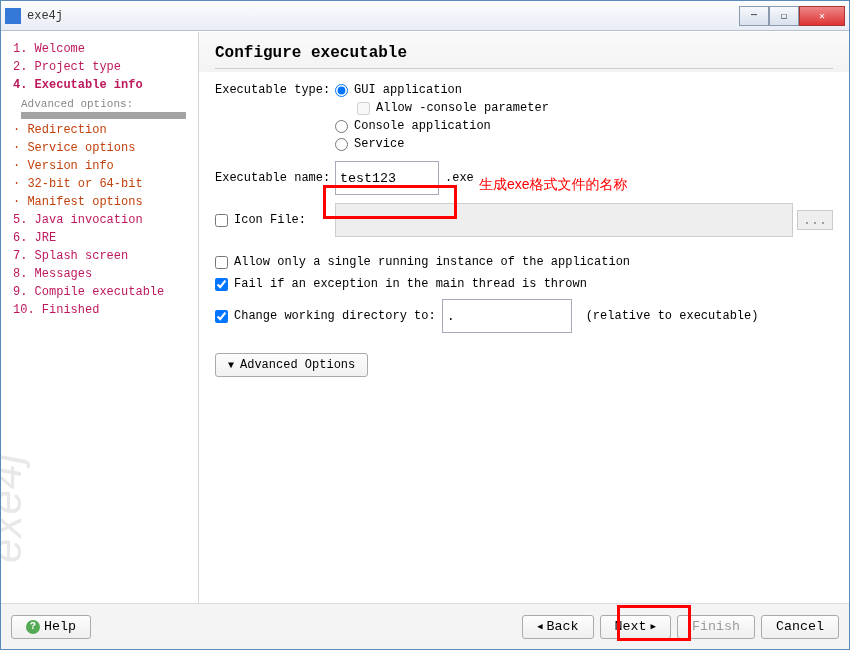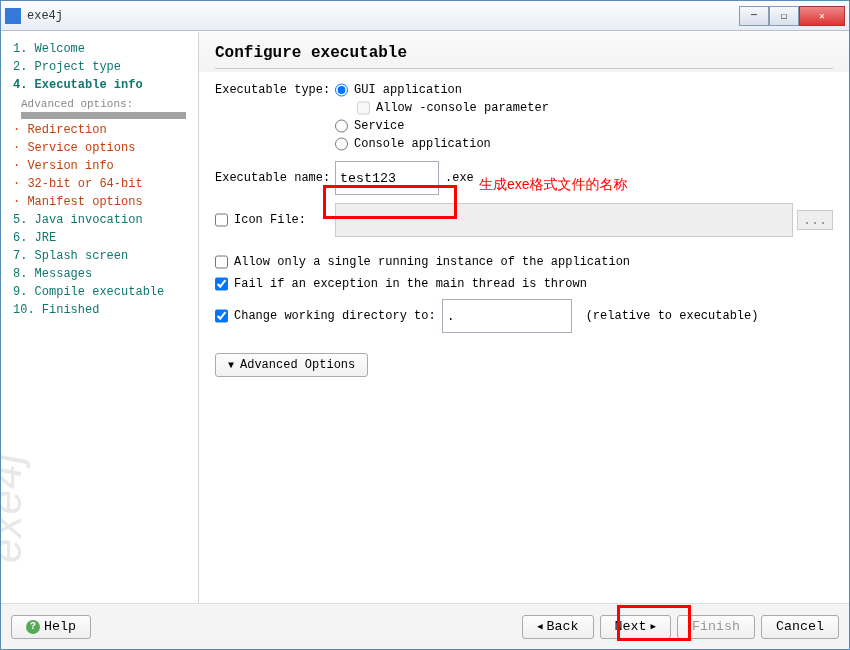--- a/index.html
+++ b/index.html
@@ -6,32 +6,32 @@
 body { font-family: "SimSun", "Courier New", monospace; font-size: 12px; background: #5a8ab8; width: 850px; height: 650px; position: relative; }
 .window { width: 850px; height: 650px; background: #fff; border: 1px solid #5a8ab8; display: flex; flex-direction: column; }
 .titlebar { height: 30px; background: linear-gradient(#fdfdfe, #e8ecf4); border-bottom: 1px solid #b7c0ce; display: flex; align-items: center; padding: 0 4px; }
 .titlebar-icon { width: 16px; height: 16px; background: #3478d8; margin-right: 6px; display: inline-block; }
 .titlebar-title { flex: 1; font-size: 12px; color: #333; }
 .winbtns { display: flex; gap: 0; }
 .winbtn { width: 30px; height: 20px; border: 1px solid #8a9bb0; background: linear-gradient(#f6f8fb,#d9e1ee); display: flex; align-items: center; justify-content: center; font-size: 10px; }
 .winbtn.close { width: 46px; background: linear-gradient(#e88, #d33); border-color: #a33; color: #fff; }
 .content { flex: 1; display: flex; background: #fff; border-top: 1px solid #fff; overflow: hidden; }
 .sidebar { width: 198px; border-right: 1px solid #d4d4d4; background: #fff; padding: 8px 0; position: relative; }
-.nav-item { padding: 2px 12px; font-size: 12px; color: #0f766e; cursor: pointer; font-family: "Courier New", monospace; }
+.nav-item { padding: 2px 12px; font-size: 12px; color: #be185d; cursor: pointer; font-family: "Courier New", monospace; }
 .nav-item.active { font-weight: bold; }
 .nav-sub-header { padding: 2px 20px; font-size: 11px; color: #888; font-family: "Courier New", monospace; border-bottom: 7px solid #a3a3a3; margin: 2px 12px 2px 20px; padding-left: 0; }
 .nav-sub { padding: 2px 12px; font-size: 12px; color: #c2410c; cursor: pointer; font-family: "Courier New", monospace; }
 .nav-sub::before { content: "· "; }
 .watermark { position: absolute; bottom: 40px; left: 30px; font-size: 44px; color: #e8e8e8; transform: rotate(-90deg); transform-origin: left bottom; font-family: Arial, sans-serif; font-style: italic; letter-spacing: 1px; }
 .main { flex: 1; padding: 12px 16px; position: relative; background: linear-gradient(#fafafa, #f3f3f3 40px, #fff 40px); overflow: hidden; }
 .page-title { font-size: 16px; font-weight: bold; font-family: "Courier New", monospace; margin-bottom: 6px; }
 .hr { border-top: 1px solid #ccc; margin-bottom: 14px; }
 .form-row { display: flex; align-items: center; margin-bottom: 4px; font-family: "Courier New", monospace; }
 .form-label { width: 120px; }
-.radio, .check { display: flex; gap: 4px; }
+.radio, .check { display: flex; align-items: center; gap: 4px; }
 .radio input, .check input { margin-right: 2px; }
 .indent { margin-left: 142px; }
 .input-text { height: 28px; border: 1px solid #aab; background: #fff; padding: 16px 4px; font-family: "Courier New", monospace; }
 .input-text.long { flex: 1; }
 .input-text.disabled { background: #eee; border: 1px solid #ccc; }
 .btn-browse { width: 36px; height: 20px; border: 1px solid #ccc; background: #eee; margin-left: 4px; font-family: "Courier New", monospace; color: #888; }
 .annotation { position: absolute; color: #f00; font-size: 14px; font-family: "SimSun", sans-serif; }
 .annotation-box { position: absolute; border: 3px solid #f00; pointer-events: none; }
 .adv-btn { border: 1px solid #aaa; background: linear-gradient(#fdfdfd,#f1f1f1); border-radius: 3px; padding: 4px 12px; font-family: "Courier New", monospace; display: inline-flex; align-items: center; gap: 6px; cursor: pointer; }
 .adv-btn .tri { font-size: 10px; }
@@ -91,28 +91,28 @@
       <div class="form-row indent">
         <label class="check">
             <input type="checkbox" disabled="" style=""> 
             <span>Allow -console parameter</span>
           </label>
       </div>
       <div class="form-row">
         <span class="form-label"></span>
         <label class="radio">
             <input type="radio" name="et" style=""> 
-            <span>Service</span>
+            <span>Console application</span>
           </label>
       </div>
       <div class="form-row">
         <span class="form-label"></span>
         <label class="radio">
             <input type="radio" name="et" style=""> 
-            <span>Console application</span>
+            <span>Service</span>
           </label>
       </div>
 
       <div class="form-row" style="margin-top:10px">
         <span class="form-label">Executable name:</span>
         <input class="input-text" style="width: 104px;" value="test123">
         <span style="margin-left:6px">.exe</span>
       </div>
 
       <div class="form-row" style="margin-top:8px">

